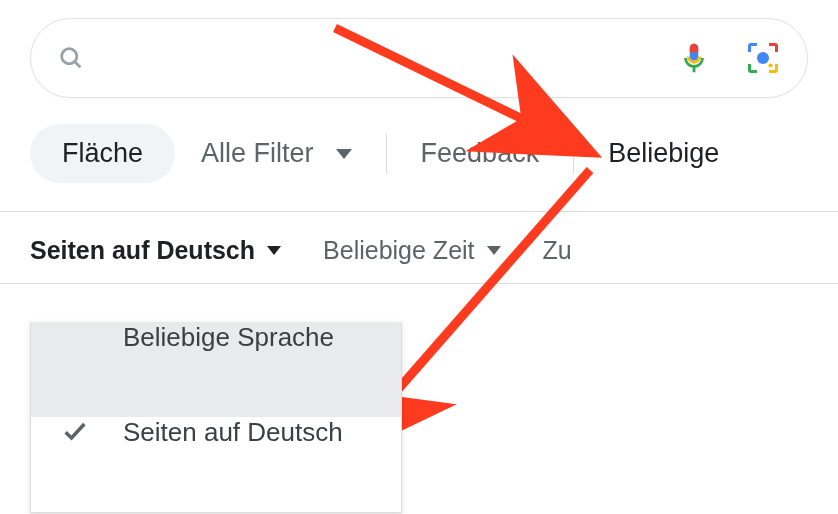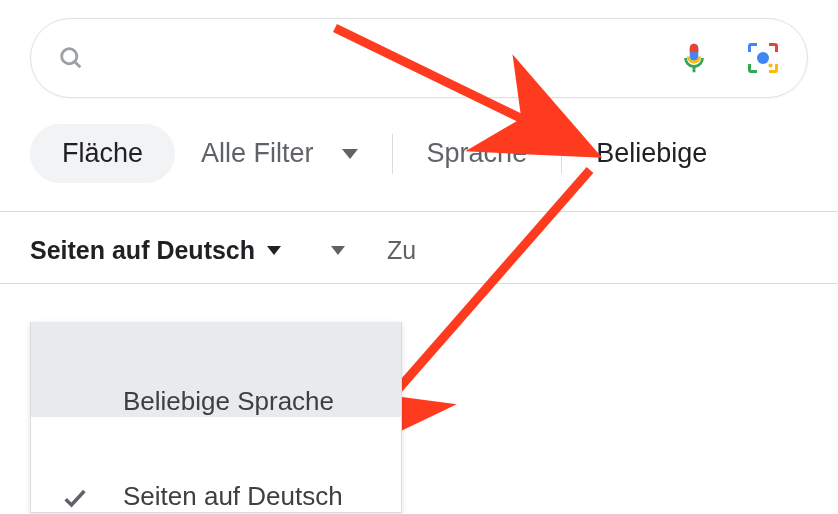--- a/index.html
+++ b/index.html
@@ -54,21 +54,21 @@
     padding: 14px 32px;
     font-size: 27px;
     color: #202124;
     display: flex;
     align-items: center;
   }
   .tab {
     padding: 14px 26px;
     display: flex;
     align-items: center;
-    gap: 22px;
+    gap: 16px;
     color: #5f6368;
   }
   .tab .label { color: #5f6368; }
   .tab-black { color: #202124; }
   .divider {
     width: 1px;
     height: 40px;
     background: #dadce0;
     margin: 0 8px;
   }
@@ -114,21 +114,21 @@
     top:322px;
     width:372px;
     background:#fff;
     border:1px solid #dadce0;
     border-top:none;
     box-shadow: 0 2px 6px rgba(0,0,0,0.12);
     z-index:10;
   }
   .menu-item {
     display:flex;
-    align-items:flex-end;
+    align-items:flex-start;
     height:95px;
     font-size:26px;
     color:#3c4043;
     padding-left:30px;
     cursor:pointer;
   }
   .menu-item.hover {
     background:#e8eaed;
     padding-left:92px;
   }
@@ -179,36 +179,37 @@
 <div class="tabs-row">
   <div class="chip">
     <span>Fläche</span>
   </div>
   <div class="tab">
     <span class="label">Alle Filter</span>
     <span class="caret"></span>
   </div>
   <div class="divider"></div>
   <div class="tab">
-    <span class="label">Sprache</span>
+    <span class="label">Feedback</span>
   </div>
   <div class="divider"></div>
   <div class="tab tab-black">
     <span>Beliebige</span>
   </div>
 </div>
 
 <div class="hr"></div>
 
 <div class="tools-row">
   <div class="dropdown active">
     <span>Seiten auf Deutsch</span>
     <span class="caret-small"></span>
   </div>
   <div class="dropdown">
+    <span>Beliebige Zeit</span>
     <span class="caret-small caret-grey"></span>
   </div>
   <div class="dropdown" style="gap:0;">
     <span>Zu</span>
   </div>
 </div>
 <div class="hr2"></div>
 
 <div class="menu">
   <div class="menu-item hover">

